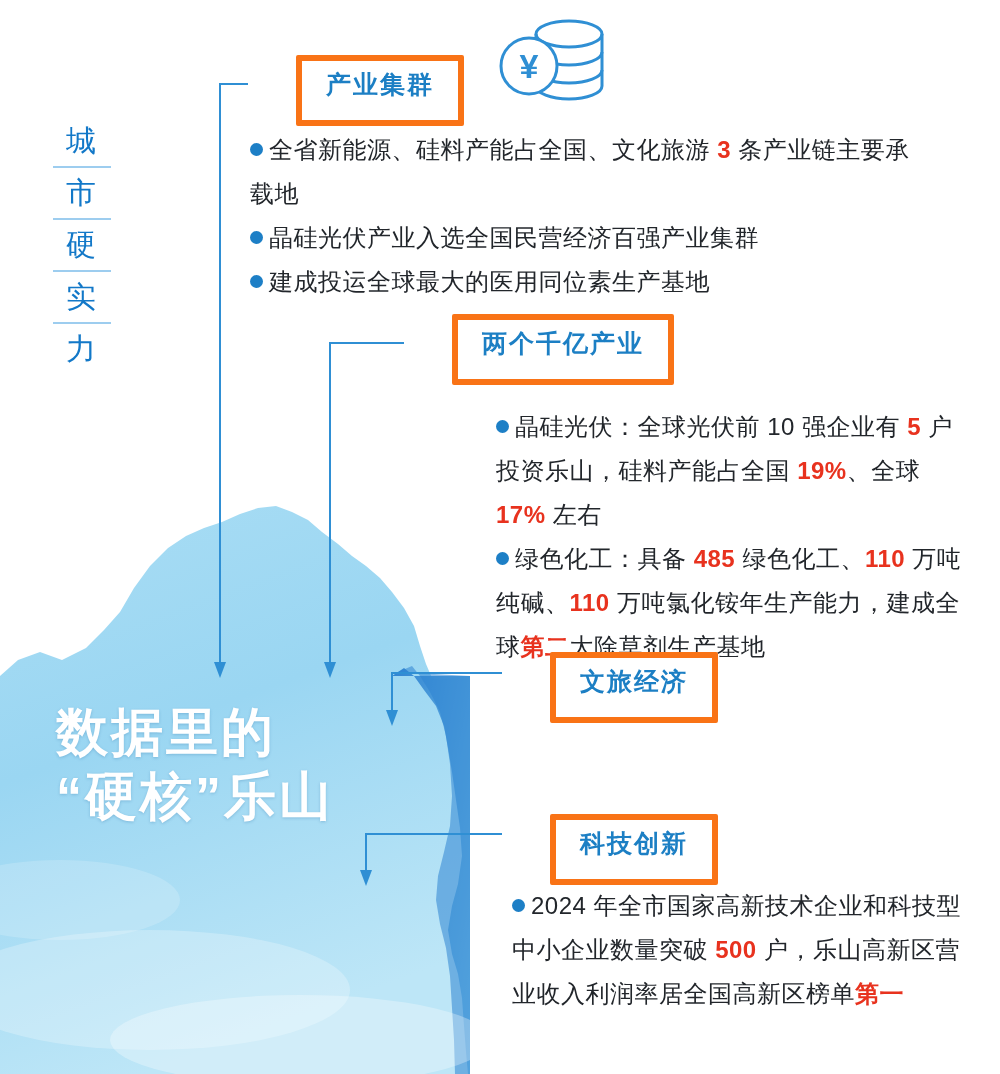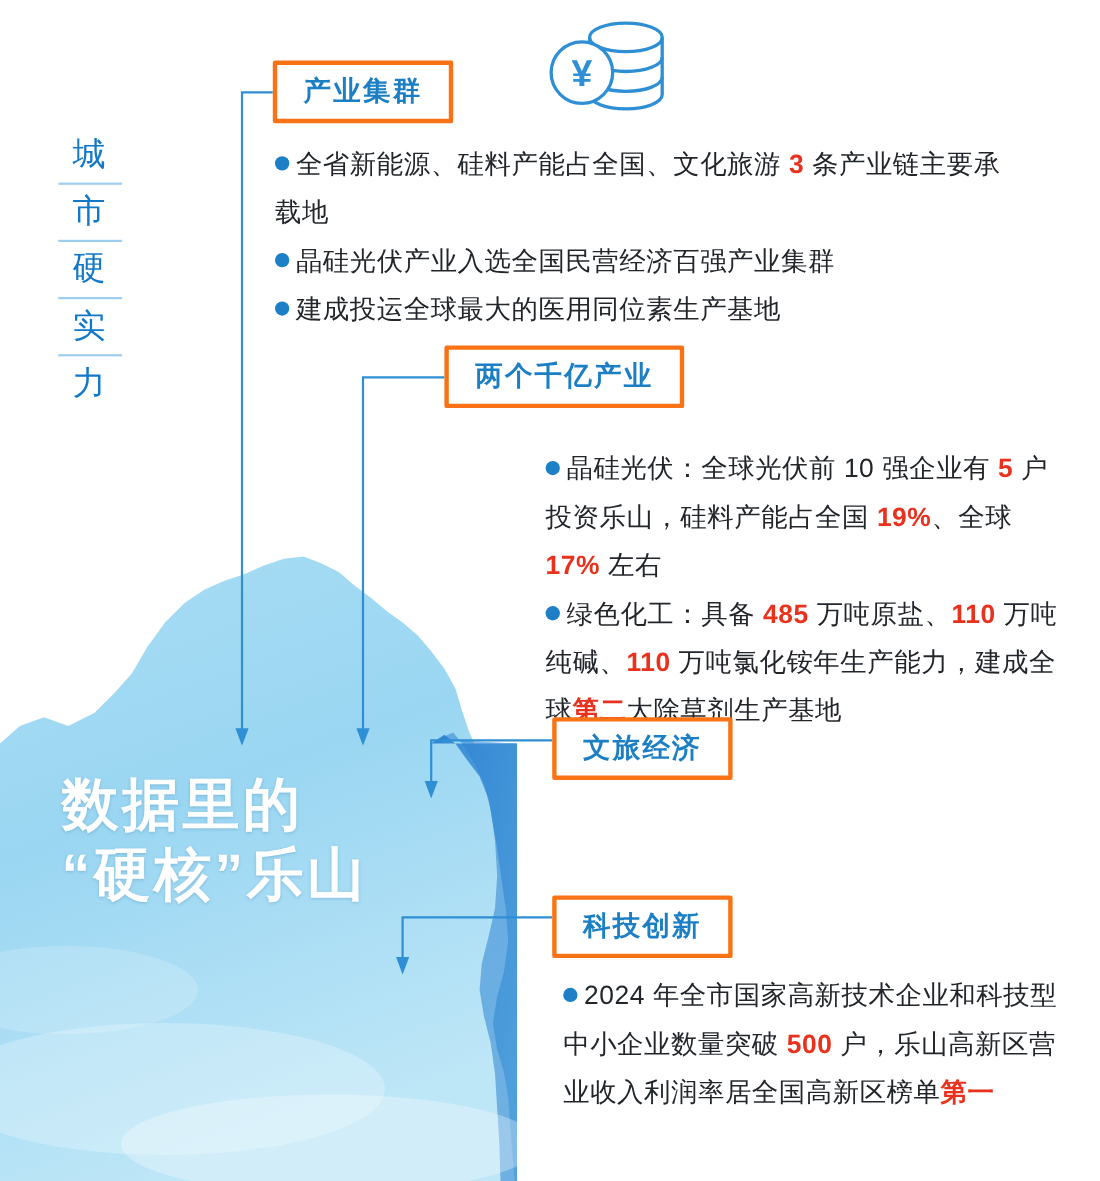--- a/index.html
+++ b/index.html
@@ -63,29 +63,30 @@
     font-size: 52px;
     line-height: 64px;
     font-weight: 700;
     letter-spacing: 3px;
     text-shadow: 0 1px 3px rgba(20,90,150,.25);
   }
 
   
   .chip {
     position: absolute;
-    border: 4px solid #f97316;
+    border: 6px solid #f97316;
     background: #ffffff;
     color: #1c7fc4;
     font-size: 25px;
     font-weight: 700;
     letter-spacing: 2px;
-    padding: 7px 24px 9px 24px;
+    padding: 7px 24px 19px 24px;
     border-radius: 2px;
     white-space: nowrap;
+    margin-left: 48px;
   }
 
   
   .block {
     position: absolute;
     color: #22262b;
     font-size: 24px;
     line-height: 44px;
     letter-spacing: .5px;
   }
@@ -211,21 +212,21 @@
   <div class="chip" style="left:248px; top:55px;">产业集群</div>
   <div class="block" id="block-0" style="left:250px; top:128px; width:680px;">
       <p><span class="bullet"></span><span class="num">全省新能源、硅料产能占全国、文化旅游 </span><span class="hl">3</span><span class="num"> 条产业链主要承载地</span></p>
       <p><span class="bullet"></span><span class="num">晶硅光伏产业入选全国民营经济百强产业集群</span></p>
       <p><span class="bullet"></span><span class="num">建成投运全球最大的医用同位素生产基地</span></p>
     </div>
 
   <div class="chip" style="left:404px; top:314px;">两个千亿产业</div>
   <div class="block" id="block-1" style="left:496px; top:370px; width:470px;margin-top:35px;">
       <p><span class="bullet"></span><span class="num">晶硅光伏：全球光伏前 10 强企业有 </span><span class="hl">5</span><span class="num"> 户投资乐山，硅料产能占全国 </span><span class="hl">19%</span><span class="num">、全球 </span><span class="hl">17%</span><span class="num"> 左右</span></p>
-      <p><span class="bullet"></span><span class="num">绿色化工：具备 </span><span class="hl">485</span><span class="num"> 万吨原盐、</span><span class="hl">110</span><span class="num"> 万吨纯碱、</span><span class="hl">110</span><span class="num"> 万吨氯化铵年生产能力，建成全球</span><span class="hl">第二</span><span class="num">大除草剂生产基地</span></p>
+      <p><span class="bullet"></span><span class="num">绿色化工：具备 </span><span class="hl">485</span><span class="num"> 绿色化工、</span><span class="hl">110</span><span class="num"> 万吨纯碱、</span><span class="hl">110</span><span class="num"> 万吨氯化铵年生产能力，建成全球</span><span class="hl">第二</span><span class="num">大除草剂生产基地</span></p>
     </div>
 
   <div class="chip" style="left:502px; top:652px;">文旅经济</div>
 
   <div class="chip" style="left:502px; top:814px;">科技创新</div>
   <div class="block" id="block-3" style="left:512px; top:884px; width:470px;">
       <p><span class="bullet"></span><span class="num">2024 年全市国家高新技术企业和科技型中小企业数量突破 </span><span class="hl">500</span><span class="num"> 户，乐山高新区营业收入利润率居全国高新区榜单</span><span class="hl">第一</span></p>
     </div>
 
 </div>

